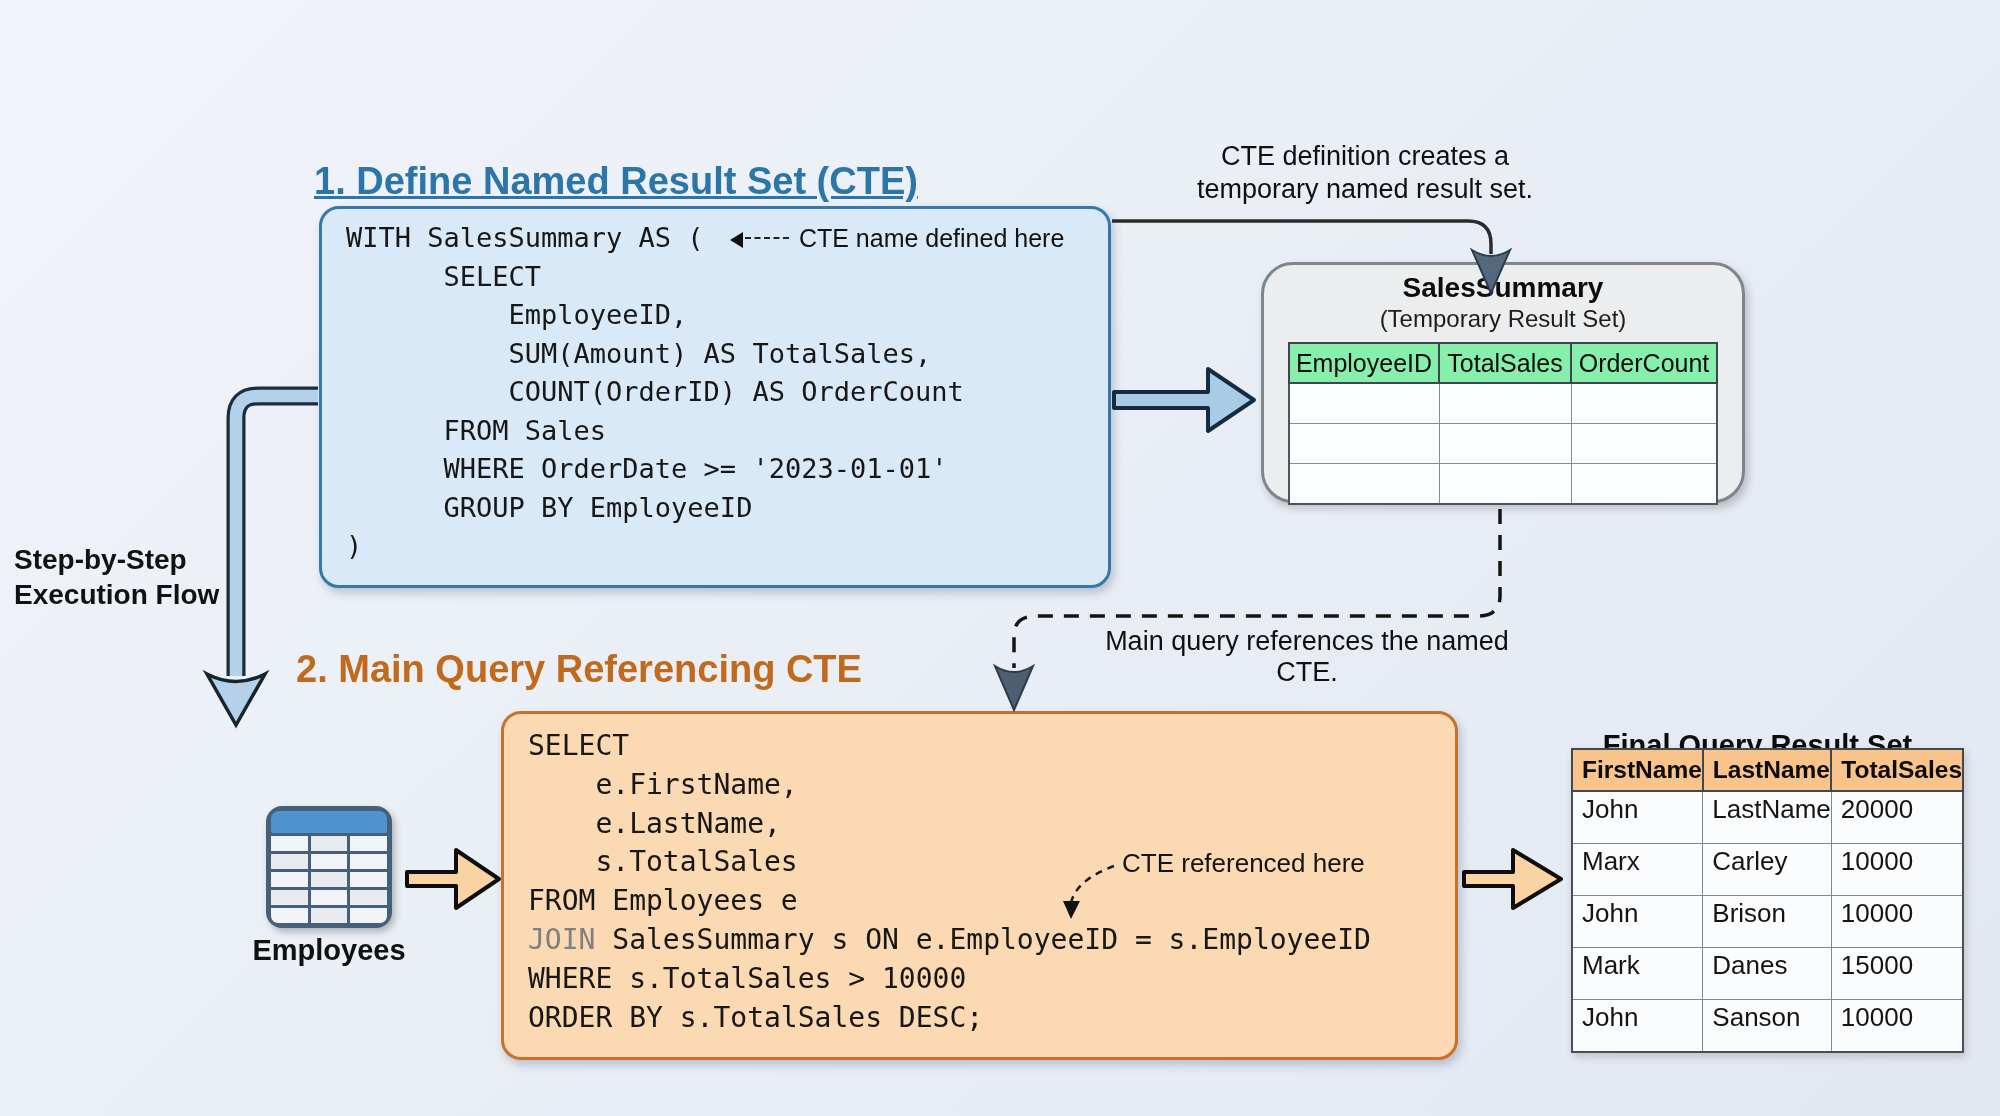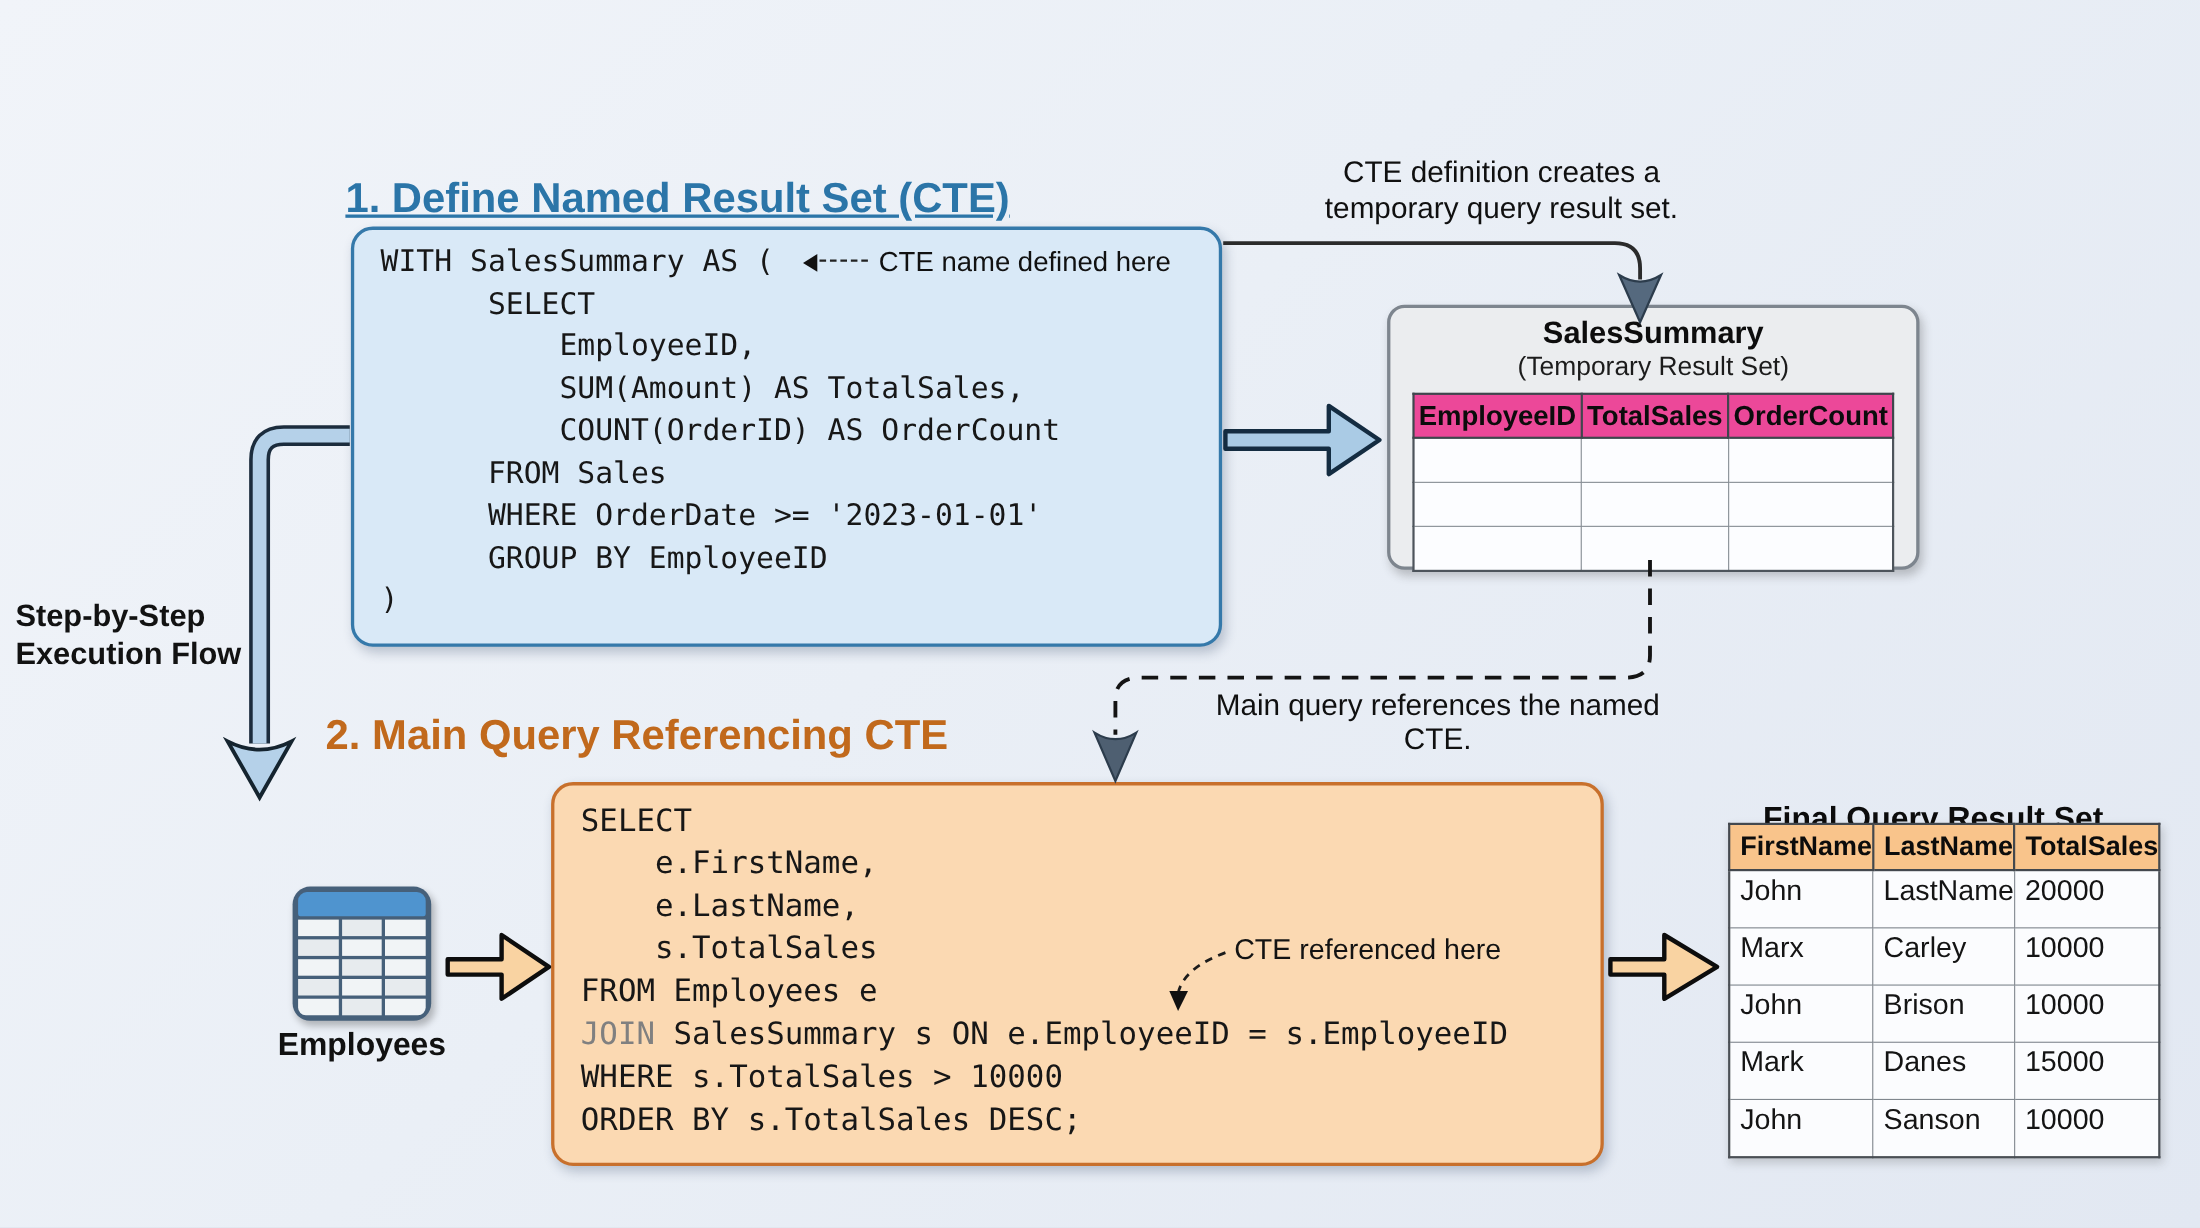--- a/index.html
+++ b/index.html
@@ -26,25 +26,25 @@
   .inline-note{font-family:"Liberation Sans",sans-serif; font-size:25px; color:#111; white-space:normal;}
   .tri-left{display:inline-block; width:0; height:0; border-top:8px solid transparent; border-bottom:8px solid transparent; border-right:13px solid #111; vertical-align:middle; margin-left:10px;}
   .dash-seg{display:inline-block; width:44px; border-top:2.5px dashed #222; vertical-align:middle; margin:0 10px 4px 2px;}
   
   .note-def{left:1125px; top:140px; width:480px; text-align:center; font-size:27px; line-height:33px; color:#101010;}
   .note-ref{left:1072px; top:626px; width:470px; text-align:center; font-size:27px; color:#101010;}
   .ann-ref{left:1122px; top:848px; font-size:26px; color:#131313;}
   
   .flow-label{left:14px; top:542px; width:212px; text-align:left; font-size:28px; font-weight:700; line-height:35px; color:#121212;}
   
-  .ss-box{left:1261px; top:277px; width:484px; height:241px; background:#ebedef; border:3px solid #7d858e; border-radius:16px; box-shadow:3px 5px 9px rgba(60,60,60,.28); box-sizing:border-box;}
+  .ss-box{left:1261px; top:262px; width:484px; height:241px; background:#ebedef; border:3px solid #7d858e; border-radius:32px; box-shadow:3px 5px 9px rgba(60,60,60,.28); box-sizing:border-box;}
   .ss-title{margin-top:7px; text-align:center; font-size:28px; font-weight:700; color:#0d0d0d;}
   .ss-sub{text-align:center; font-size:24px; color:#1c1c1c; margin-top:1px;}
   table.ss-table{border-collapse:collapse; table-layout:fixed; margin:9px auto 0; border:2.5px solid #4d545b;}
-  table.ss-table th{background:#ec4899; border:2px solid #3f464d; font-size:25px; font-weight:700; height:38px; padding:0 4px; color:#0c0c0c;}
+  table.ss-table th{background:#86efac; border:2px solid #3f464d; font-size:25px; font-weight:400; height:38px; padding:0 4px; color:#0c0c0c;}
   table.ss-table td{background:#fcfdff; border:1.5px solid #858c93; height:37px;}
   
   .final-title{left:1565px; top:729px; width:385px; text-align:center; font-size:29px; font-weight:700; color:#0c0c0c;}
   table.final-table{position:absolute; left:1571px; top:748px; border-collapse:collapse; table-layout:fixed; border:2.5px solid #4a4f55; box-shadow:2px 4px 8px rgba(60,60,60,.22);}
   table.final-table th{background:#f9c48b; border:2px solid #43484e; font-size:24.5px; font-weight:700; height:40px; text-align:left; padding:0 0 0 9px; color:#0c0c0c;}
   table.final-table td{background:#fbfcfe; border:1.5px solid #80878e; font-size:26px; height:35px; padding:0 0 16px 9px; color:#141414;}
   
   .emp-icon{left:266px; top:806px; width:126px; height:122px; background:#46607a; border-radius:16px; padding:5px; box-sizing:border-box; display:grid; grid-template-columns:repeat(3,1fr); grid-template-rows:22px repeat(5,1fr); gap:3px; box-shadow:3px 4px 7px rgba(0,0,0,.25);}
   .emp-head{grid-column:1/4; background:#4f94cf; border-radius:8px 8px 2px 2px;}
   .emp-cell{background:#f1f4f6;}
@@ -70,21 +70,21 @@
     <div class="code-line">          SUM(Amount) AS TotalSales,</div>
     <div class="code-line">          COUNT(OrderID) AS OrderCount</div>
     <div class="code-line">      FROM Sales</div>
     <div class="code-line">      WHERE OrderDate &gt;= '2023-01-01'</div>
     <div class="code-line">      GROUP BY EmployeeID</div>
     <div class="code-line">)</div>
   </div>
 
   <div class="abs note-def">
     <div>CTE definition creates a</div>
-    <div>temporary query result set.</div>
+    <div>temporary named result set.</div>
   </div>
 
   <div class="abs ss-box">
     <div class="ss-title">SalesSummary</div>
     <div class="ss-sub">(Temporary Result Set)</div>
     <table class="ss-table">
       <colgroup>
           <col style="width:150px">
           <col style="width:132px">
           <col style="width:146px">

